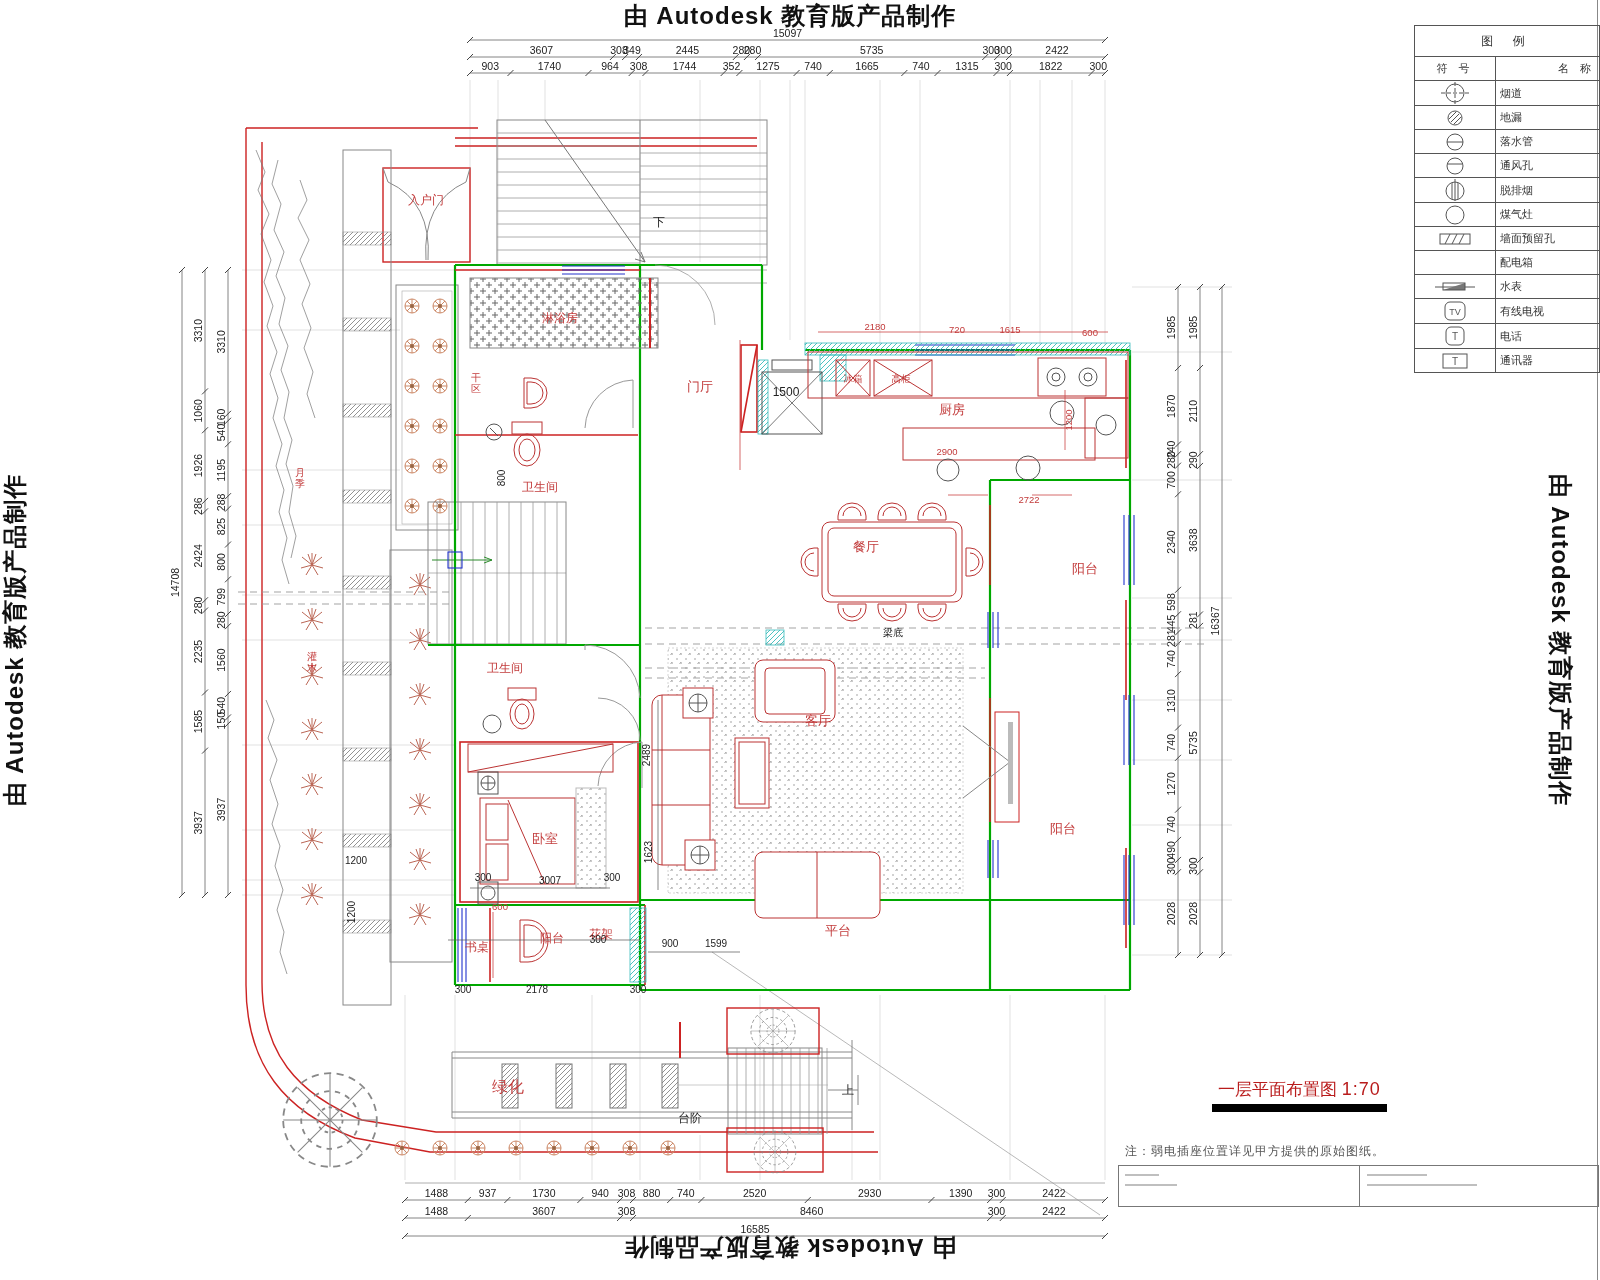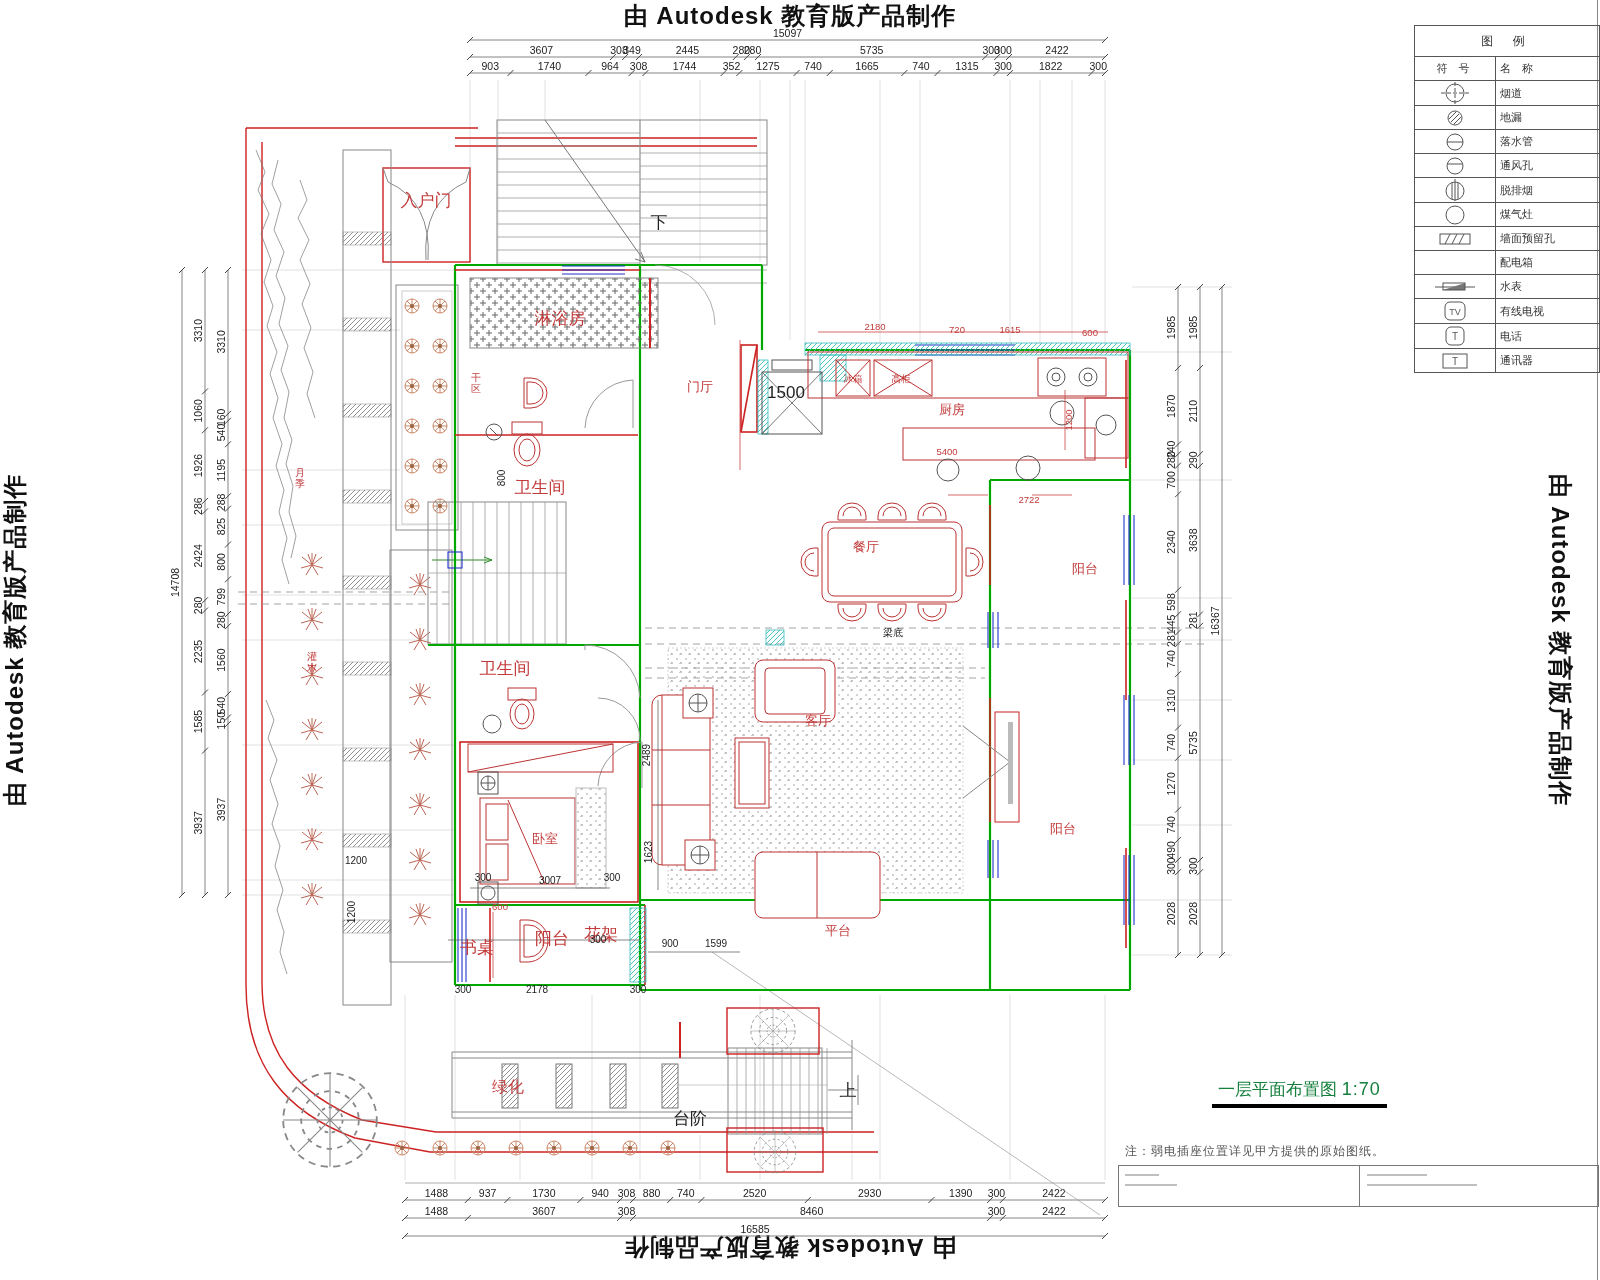--- a/index.html
+++ b/index.html
@@ -7,40 +7,40 @@
          font-family:"Liberation Sans",sans-serif;}
   .wm{position:absolute;font-weight:bold;font-size:24px;color:#111;white-space:nowrap;
       transform:translate(-50%,-50%);letter-spacing:1px;}
   .wm.b{transform:translate(-50%,-50%) rotate(180deg);}
   .wm.l{transform:translate(-50%,-50%) rotate(-90deg);}
   .wm.r{transform:translate(-50%,-50%) rotate(90deg);}
   svg{position:absolute;left:0;top:0;}
   .lbl{position:absolute;transform:translate(-50%,-50%);white-space:nowrap;
        font-size:16px;color:#c23a3a;line-height:1;}
   .lbl.blk{color:#222;}
-  .lbl.s13{font-size:13px;} .lbl.s11{font-size:17px;} .lbl.s10{font-size:10px;}
+  .lbl.s13{font-size:13px;} .lbl.s11{font-size:12px;} .lbl.s10{font-size:10px;}
   .lbl.s9{font-size:9.5px;}
   .lbl.rot{transform:translate(-50%,-50%) rotate(-90deg);}
   .lbl.stack{white-space:normal;word-break:break-all;width:14px;line-height:11px;
        text-align:center;font-size:10px;}
   
   #legend{position:absolute;left:1414px;top:25px;width:186px;border:1px solid #555;
           border-collapse:collapse;font-size:11px;color:#333;}
   #legend td{border:1px solid #555;height:23px;padding:0 4px;}
   #legend .hd{text-align:center;height:30px;font-size:12px;letter-spacing:8px;}
-  #legend .sh{text-align:left;letter-spacing:4px;}
+  #legend .sh{text-align:right;letter-spacing:4px;}
   #legend .sym{width:72px;text-align:center;}
   #legend .sym svg{position:static;display:inline-block;vertical-align:middle;}
   
   #tb{position:absolute;left:1118px;top:1165px;width:479px;height:40px;border:1px solid #777;}
   #tb .cell{position:absolute;top:0;height:100%;}
   #tb .c1{left:0;width:240px;border-right:1px solid #777;}
   #tb .bar{position:absolute;height:2px;background:#bfbfbf;}
-  #title{position:absolute;left:1212px;top:1078px;color:#15803d;font-size:17px;
-         border-bottom:4px solid #000000;padding:0 6px 3px 6px;}
+  #title{position:absolute;left:1212px;top:1078px;color:#b91c1c;font-size:17px;
+         border-bottom:8px solid #000000;padding:0 6px 3px 6px;}
   #title .scale{font-size:18px;letter-spacing:1px;}
   #note{position:absolute;left:1125px;top:1143px;color:#555;font-size:12px;letter-spacing:1px;}
   .edge{position:absolute;background:#888;}
 </style>
 </head>
 <body>
 <div id="sheet">
 
 <div class="wm" style="left:790px;top:16px">由 Autodesk 教育版产品制作</div>
 <div class="wm b" style="left:790px;top:1247px">由 Autodesk 教育版产品制作</div>
@@ -703,21 +703,21 @@
 <span class="lbl blk s11" style="left:848px;top:1090px">上</span>
 <span class="lbl blk s11" style="left:659px;top:222px">下</span>
 <span class="lbl stack" style="left:300px;top:478px">月季</span>
 <span class="lbl stack" style="left:312px;top:662px">灌木</span>
 
 <span class="lbl s9" style="left:875px;top:327px">2180</span>
 <span class="lbl s9" style="left:957px;top:330px">720</span>
 <span class="lbl s9" style="left:1010px;top:330px">1615</span>
 <span class="lbl s9" style="left:1090px;top:333px">600</span>
 <span class="lbl blk s11" style="left:786px;top:392px">1500</span>
-<span class="lbl s9" style="left:947px;top:452px">5400</span>
+<span class="lbl s9" style="left:947px;top:452px">2900</span>
 <span class="lbl s9 rot" style="left:1069px;top:420px">1200</span>
 <span class="lbl s9" style="left:1029px;top:500px">2722</span>
 <span class="lbl blk s10 rot" style="left:647px;top:755px">2489</span>
 <span class="lbl blk s10 rot" style="left:649px;top:852px">1623</span>
 <span class="lbl blk s10" style="left:550px;top:881px">3007</span>
 <span class="lbl blk s10" style="left:483px;top:878px">300</span>
 <span class="lbl blk s10" style="left:612px;top:878px">300</span>
 <span class="lbl s9" style="left:500px;top:907px">600</span>
 <span class="lbl blk s10" style="left:670px;top:944px">900</span>
 <span class="lbl blk s10" style="left:716px;top:944px">1599</span>

